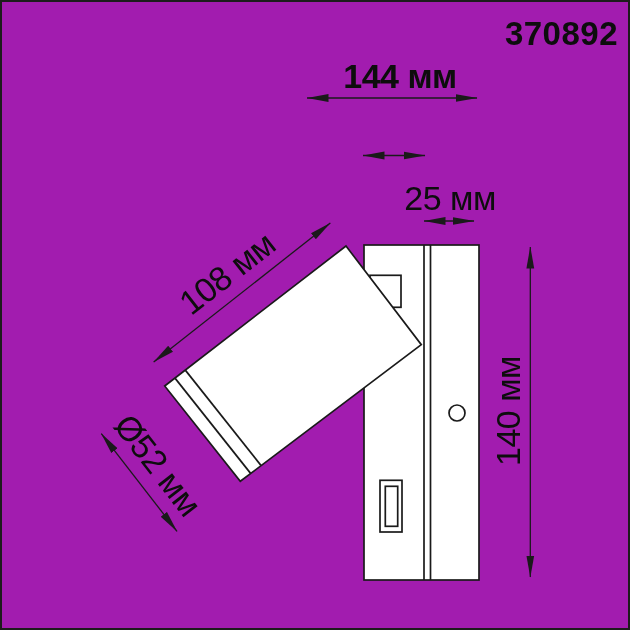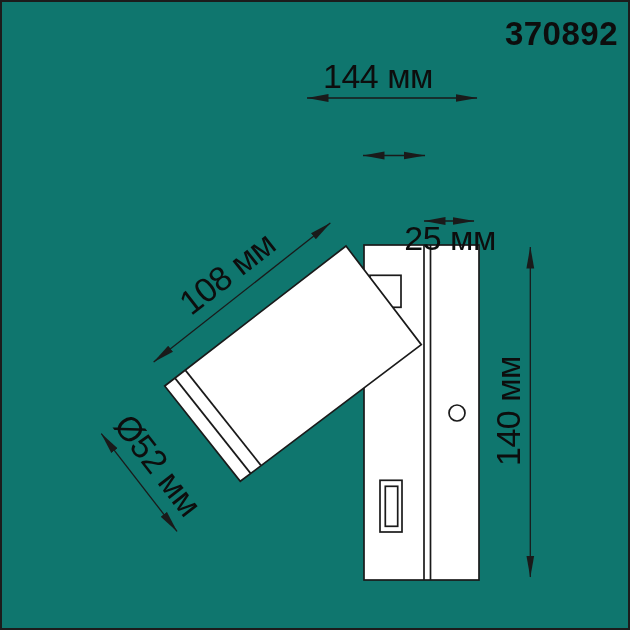--- a/index.html
+++ b/index.html
@@ -1,20 +1,20 @@
 <!DOCTYPE html>
 <html><head>
 <meta charset="utf-8">
 <style>
   html,body{margin:0;padding:0;background:#fff;}
   .canvas{
     position:relative;
     width:630px;height:630px;
     box-sizing:border-box;
-    background:#0f766e;
+    background:#a21caf;
     border:2px solid #1c1c1c;
     overflow:hidden;
     font-family:"Liberation Sans", sans-serif;
     color:#0d0d0d;
   }
   .product-code{
     position:absolute;
     top:15px;right:10px;
     font-size:33px;
     font-weight:bold;
@@ -22,23 +22,23 @@
     letter-spacing:0.5px;
     white-space:nowrap;
   }
   .dim-label{
     position:absolute;
     font-size:34px;
     line-height:1;
     white-space:nowrap;
     letter-spacing:-0.5px;
   }
-  .dim-144{left:376px;top:74px;transform:translate(-50%,-50%);}
+  .dim-144{left:398px;top:74px;transform:translate(-50%,-50%);font-weight:bold;}
   .dim-55{left:393px;top:131px;transform:translate(-50%,-50%);}
-  .dim-25{left:448px;top:196px;transform:translate(-50%,-50%);margin-top:40px;}
+  .dim-25{left:448px;top:196px;transform:translate(-50%,-50%);}
   .dim-140{left:506px;top:409px;transform:translate(-50%,-50%) rotate(-90deg);}
   .dim-108{left:225px;top:271px;transform:translate(-50%,-50%) rotate(-38deg);}
   .dim-52{left:156px;top:463px;transform:translate(-50%,-50%) rotate(52deg);}
   svg.drawing{position:absolute;left:0;top:0;}
 </style>
 </head>
 <body>
 
 <div class="canvas">
 

